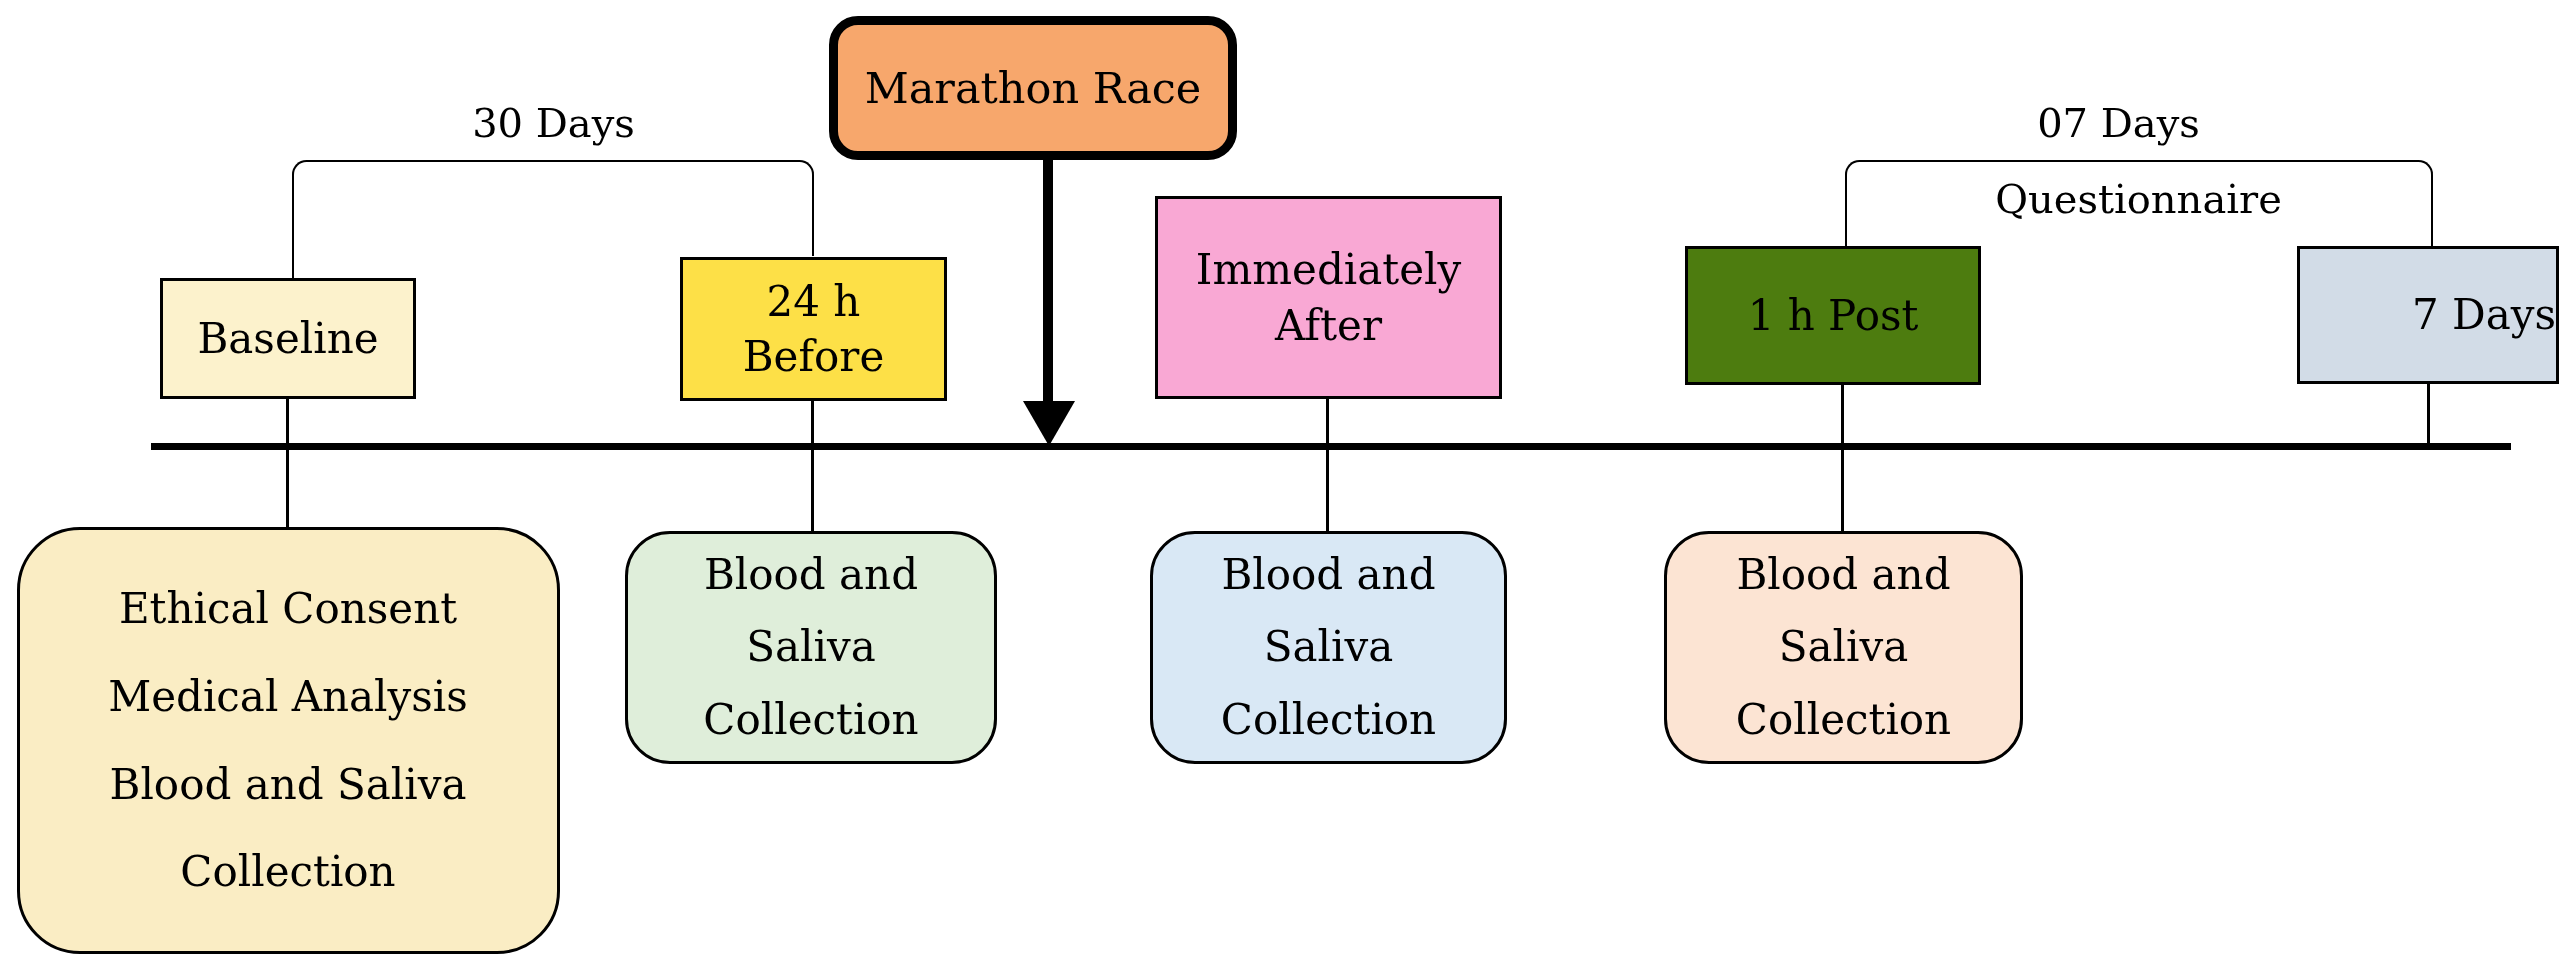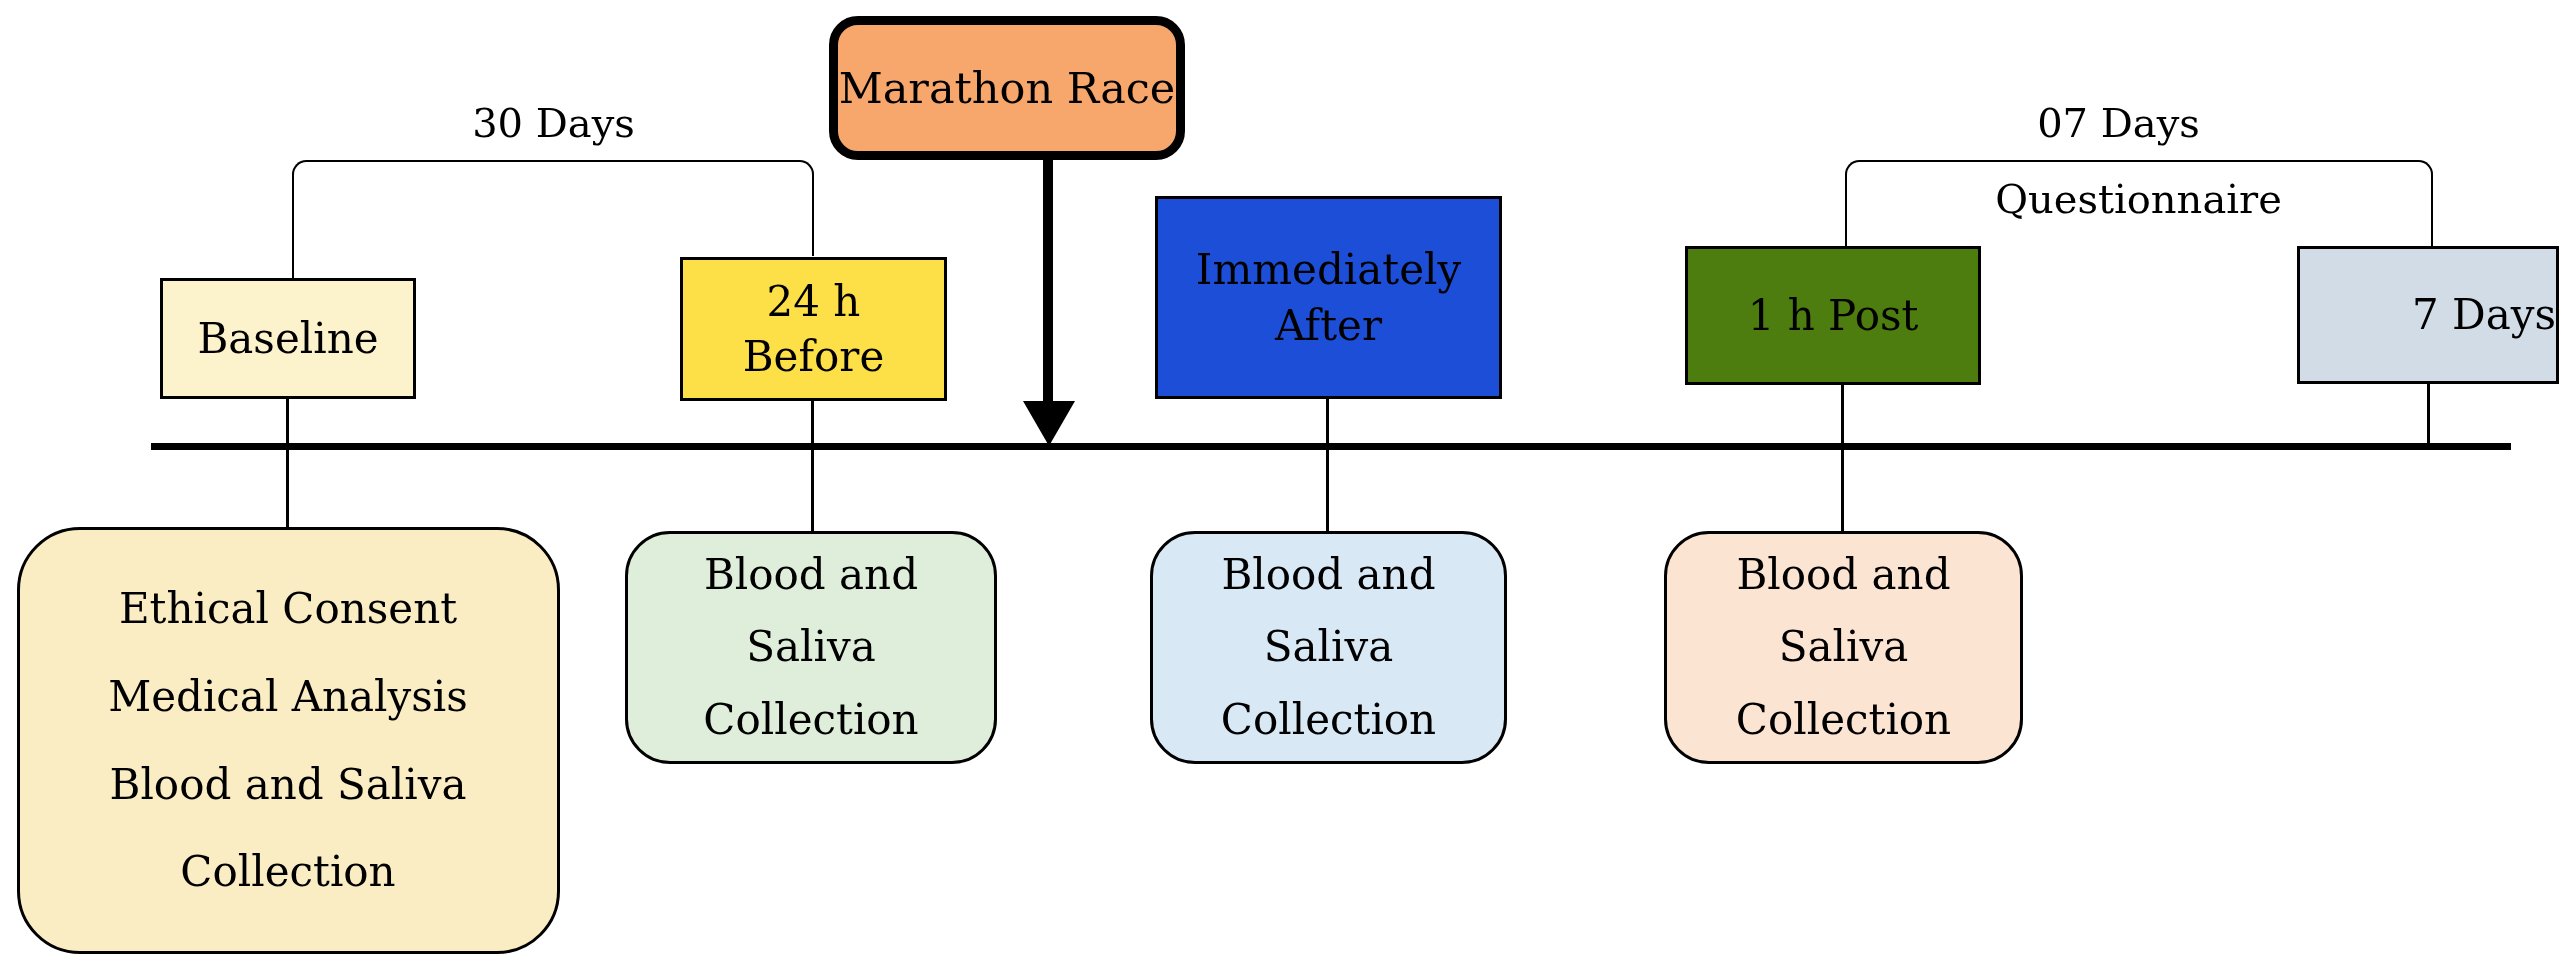--- a/index.html
+++ b/index.html
@@ -55,21 +55,21 @@
     background:transparent;
   }
   .bracket-ext{position:absolute;width:2.2px;background:#000;}
   .caption{
     position:absolute;
     font-size:40px;line-height:1.1;
     text-align:center;white-space:nowrap;
   }
   
   #tl          {left:151px;top:443px;width:2360px;}
-  #race-box    {left:829px;top:16px;width:356px;height:144px;}
+  #race-box    {left:829px;top:16px;width:408px;height:144px;}
   #race-stem   {left:1043px;top:157px;height:251px;}
   #race-head   {left:1023px;top:401px;}
 
   #bracket-30      {left:292px;top:160px;width:522px;height:96px;}
   #bracket-30-ext  {left:292px;top:253px;height:26px;}
   #label-30        {left:374px;top:101px;width:359px;}
 
   #bracket-07      {left:1845px;top:160px;width:588px;height:86px;}
   #bracket-07-ext  {left:2431px;top:243px;height:13px;}
   #label-07        {left:1939px;top:101px;width:359px;}
@@ -114,21 +114,21 @@
   <div class="bracket-ext" id="bracket-07-ext"></div>
   <div class="caption" id="label-quest">Questionnaire</div>
 
   <div class="box" id="ev-baseline" style="background-color: rgb(252, 242, 204); text-align: right;">
     <div>Baseline</div>
   </div>
   <div class="box" id="ev-24h" style="background-color: #fde047;">
     <div>24 h</div>
     <div>Before</div>
   </div>
-  <div class="box" id="ev-imm" style="background-color: #1d4ed8;">
+  <div class="box" id="ev-imm" style="background-color: #f9a8d4;">
     <div>Immediately</div>
     <div>After</div>
   </div>
   <div class="box" id="ev-1h" style="background-color: #4d7c0f;">
     <div>1 h Post</div>
   </div>
   <div class="box" id="ev-7d" style="background-color: rgb(210, 220, 231);">
     <div>7 Days</div>
   </div>
 

